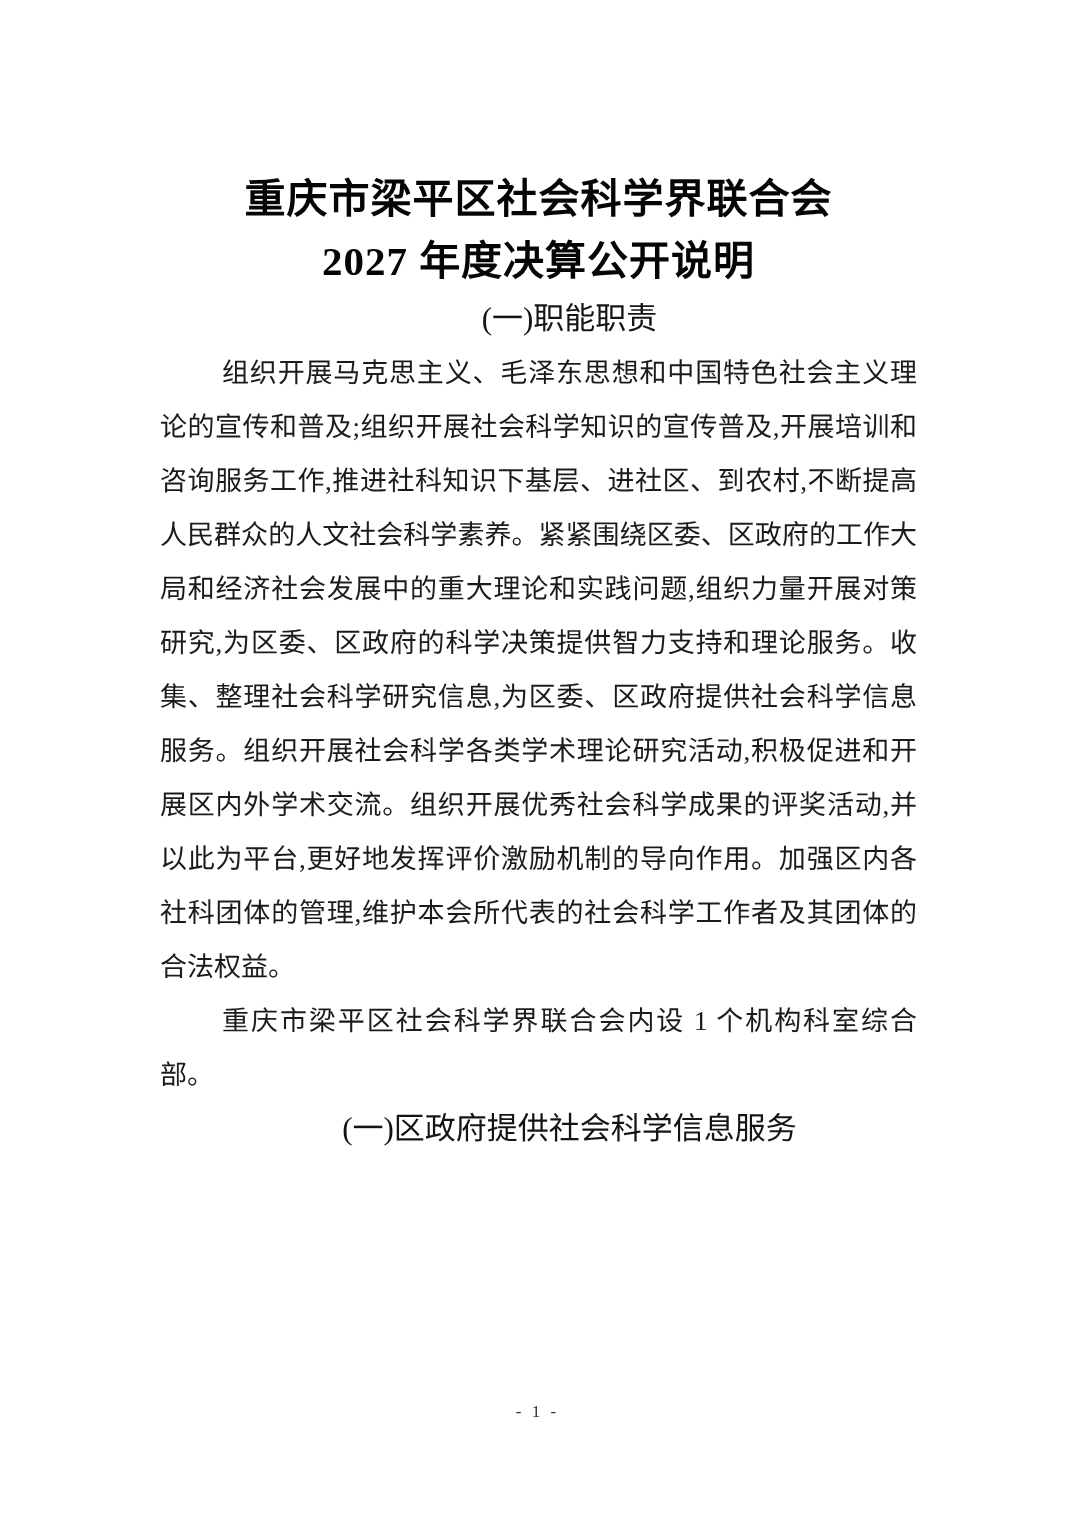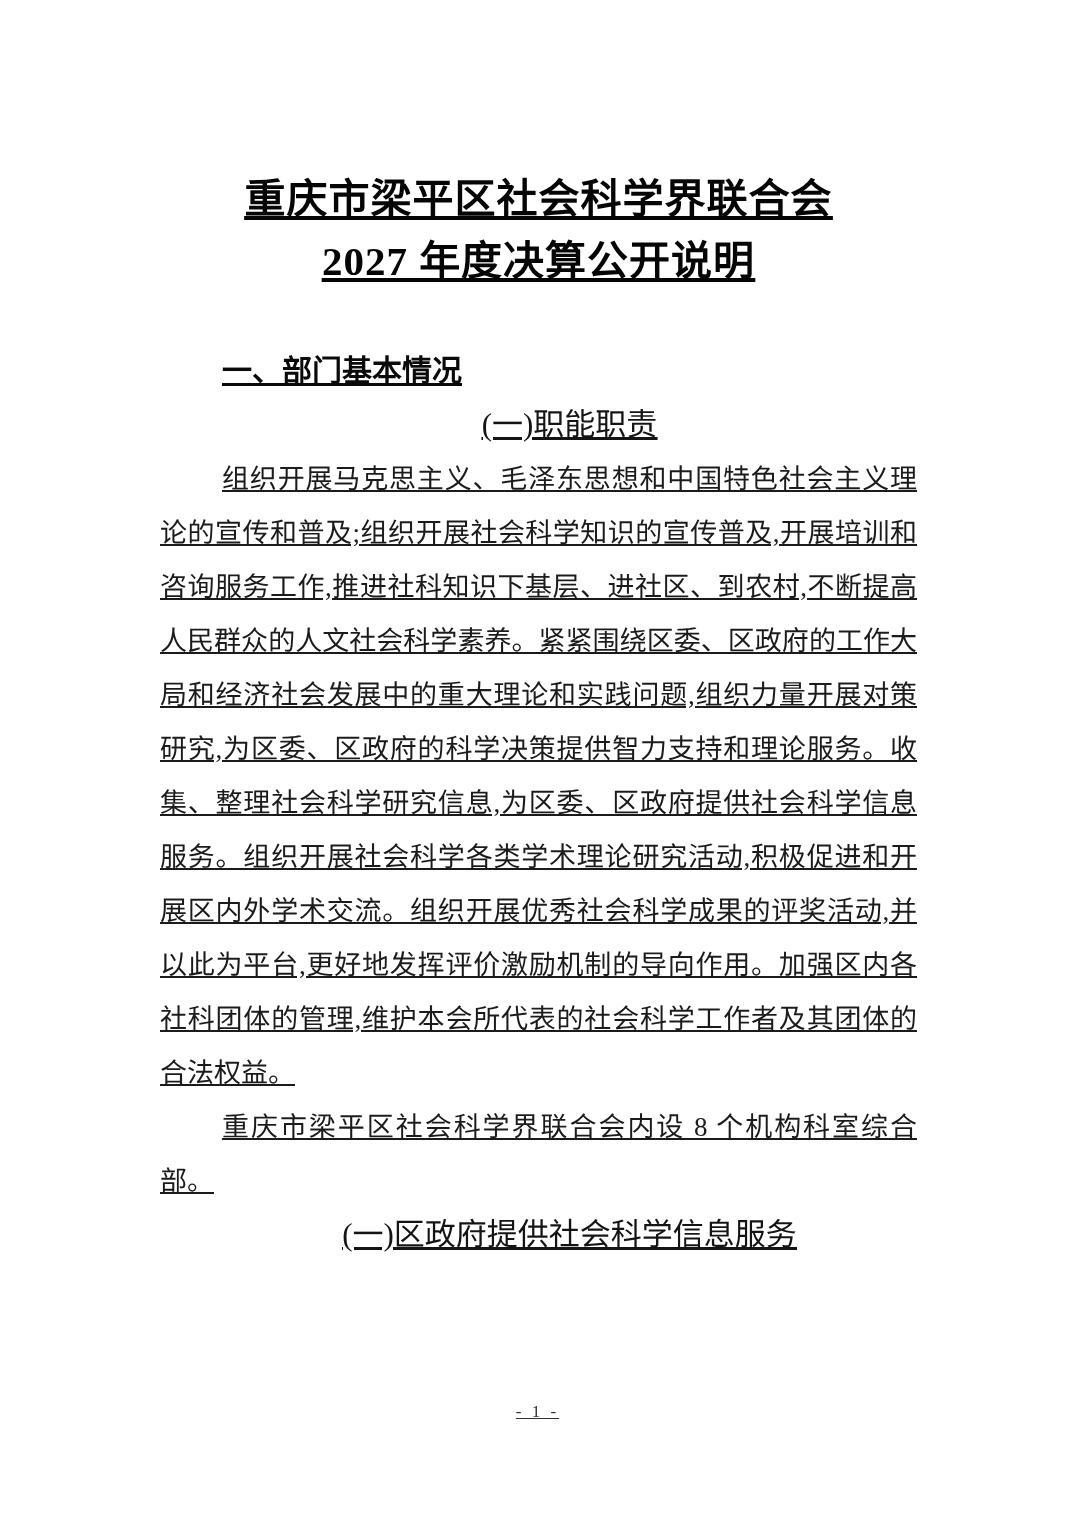--- a/index.html
+++ b/index.html
@@ -1,15 +1,15 @@
 <!DOCTYPE html>
 <html lang="zh-CN"><head>
 <meta charset="utf-8">
 <style>
-  * { margin: 0; padding: 0; box-sizing: border-box; text-decoration: underline; }
+  * { margin: 0; padding: 0; box-sizing: border-box; }
   html, body { background: #ffffff; }
   body {
     width: 1075px;
     height: 1520px;
     position: relative;
     font-family: "Liberation Serif", "DejaVu Serif", serif;
     color: #0a0a0a;
     overflow: hidden;
   }
   .page {
@@ -72,27 +72,26 @@
 <body>
 
 <div class="page">
   <div class="doc">
 
     <div class="title">
       <div>重庆市梁平区社会科学界联合会</div>
       <div>2027 年度决算公开说明</div>
     </div>
 
-    <div class="h1">一、部门基本情况</div>
 
     <div class="h2">(一)职能职责</div>
 
     <div class="para">组织开展马克思主义、毛泽东思想和中国特色社会主义理论的宣传和普及;组织开展社会科学知识的宣传普及,开展培训和咨询服务工作,推进社科知识下基层、进社区、到农村,不断提高人民群众的人文社会科学素养。紧紧围绕区委、区政府的工作大局和经济社会发展中的重大理论和实践问题,组织力量开展对策研究,为区委、区政府的科学决策提供智力支持和理论服务。收集、整理社会科学研究信息,为区委、区政府提供社会科学信息服务。组织开展社会科学各类学术理论研究活动,积极促进和开展区内外学术交流。组织开展优秀社会科学成果的评奖活动,并以此为平台,更好地发挥评价激励机制的导向作用。加强区内各社科团体的管理,维护本会所代表的社会科学工作者及其团体的合法权益。</div>
 
 
-    <div class="para">重庆市梁平区社会科学界联合会内设 8 个机构科室综合部。</div>
+    <div class="para">重庆市梁平区社会科学界联合会内设 1 个机构科室综合部。</div>
 
     <div class="h2">(一)区政府提供社会科学信息服务</div>
 
   </div>
 
   <div class="footer">- 1 -</div>
 </div>
 
 </body></html>

